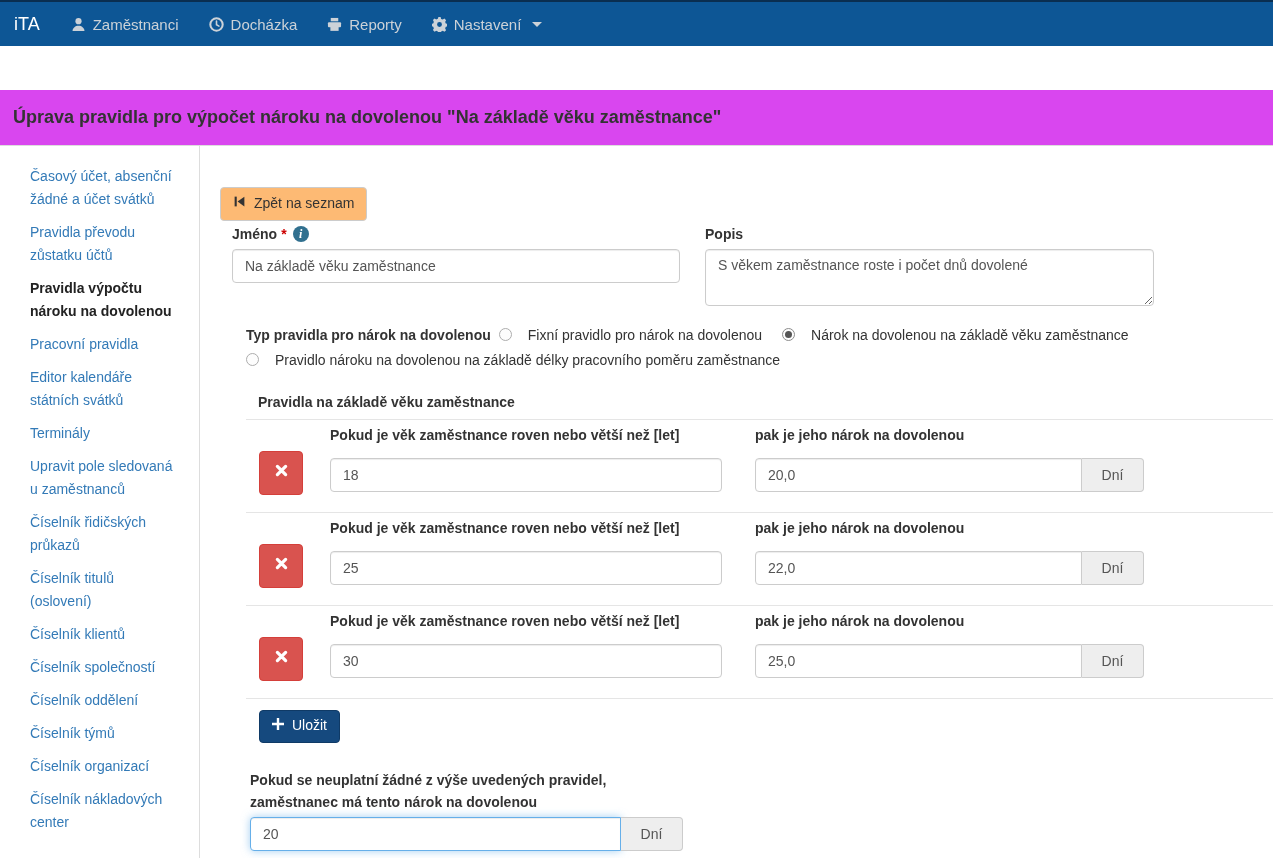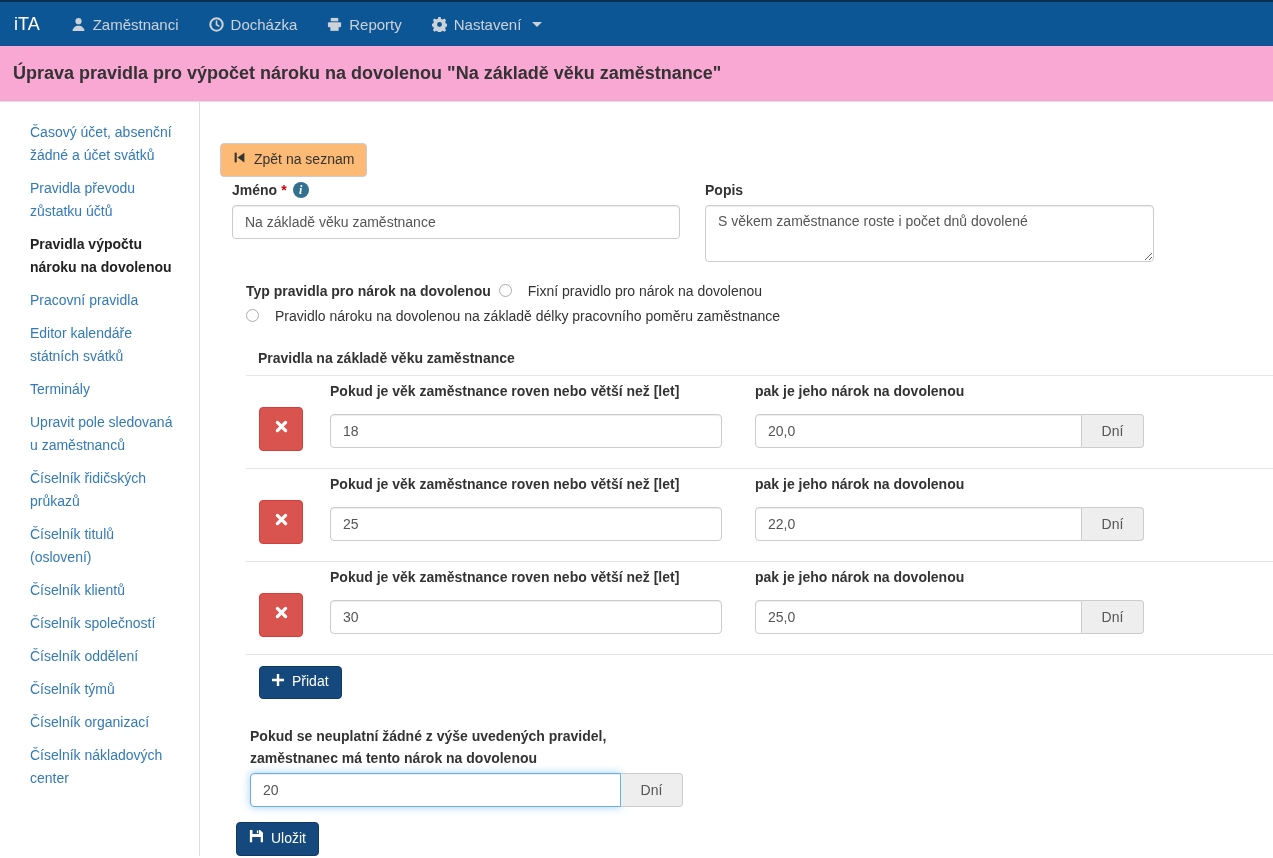--- a/index.html
+++ b/index.html
@@ -43,25 +43,26 @@
     width: 0; height: 0;
     margin-left: 4px;
     border-left: 5px solid transparent;
     border-right: 5px solid transparent;
     border-top: 5px solid #ccd2d8;
   }
 
   
   .page-header {
     height: 56px;
-    background: #f9a8d4;
+    background: #d946ef;
     border-bottom: 1px solid #ddd;
     display: flex;
     align-items: center;
     padding: 3px 13px;
+    margin-top: 44px;
   }
   .page-title { font-size: 18px; font-weight: bold; color: #333; }
 
   
   .content { display: flex; height: 754px; }
   .sidebar {
     width: 200px;
     flex-shrink: 0;
     border-right: 1px solid #ddd;
     padding: 19px 26px 0 30px;
@@ -307,20 +308,24 @@
       </div>
     </div>
 
     <div class="radio-block">
       <div class="radio-line">
         <span class="radio-group-label">Typ pravidla pro nárok na dovolenou</span>
         <span class="radio-option">
           <span class="radio-dot"></span>
           <span>Fixní pravidlo pro nárok na dovolenou</span>
         </span>
+        <span class="radio-option">
+          <span class="radio-dot checked"></span>
+          <span>Nárok na dovolenou na základě věku zaměstnance</span>
+        </span>
       </div>
       <div class="radio-line">
         <span class="radio-option">
           <span class="radio-dot"></span>
           <span>Pravidlo nároku na dovolenou na základě délky pracovního poměru zaměstnance</span>
         </span>
       </div>
     </div>
 
     <h4 class="rules-heading">Pravidla na základě věku zaměstnance</h4>
@@ -398,21 +403,21 @@
     </div>
 
     <hr class="rule-hr">
 
     <button class="btn btn-primary btn-add">
       <span>
         <svg width="12" height="12" viewBox="0 0 12 12" fill="#fff">
             <path d="M4.8 0h2.4v4.8H12v2.4H7.2V12H4.8V7.2H0V4.8h4.8z"></path>
           </svg>
       </span>
-      <span>Přidat</span>
+      <span>Uložit</span>
     </button>
 
     <div class="fallback-block">
       <div class="fallback-label">
         <div>Pokud se neuplatní žádné z výše uvedených pravidel,</div>
         <div>zaměstnanec má tento nárok na dovolenou</div>
       </div>
       <div class="input-group fallback-group">
         <input class="form-control focused" value="20" style="">
         <span class="input-addon">Dní</span>

